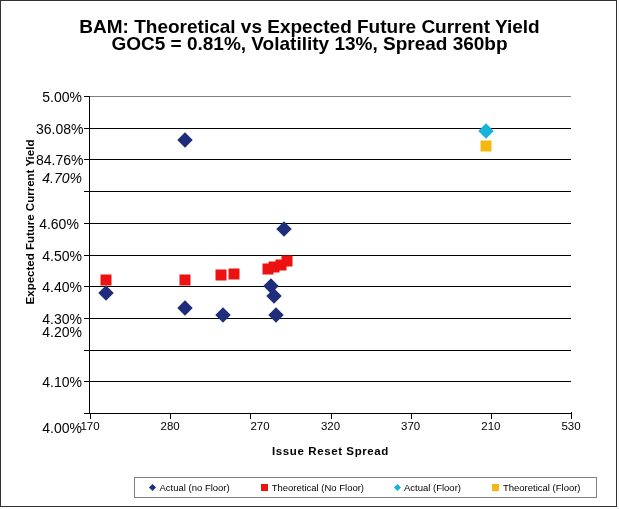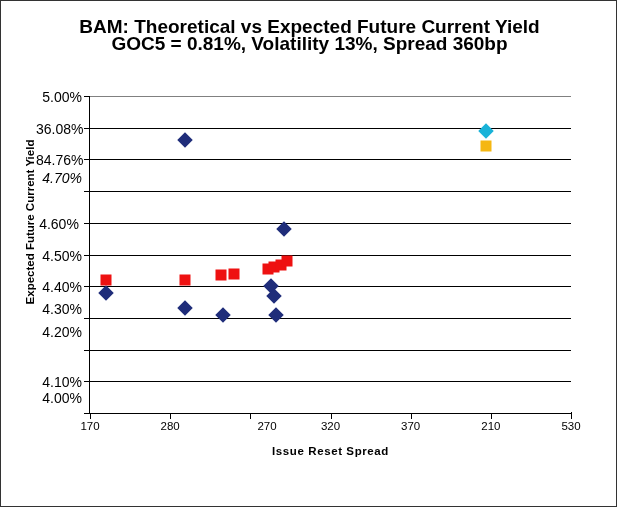--- a/index.html
+++ b/index.html
@@ -188,24 +188,24 @@
 
 <div id="chart-frame">
 
   <div id="title-block">
     <div>BAM: Theoretical vs Expected Future Current Yield</div>
     <div>GOC5 = 0.81%, Volatility 13%, Spread 360bp</div>
   </div>
 
   <div id="y-axis-title">Expected Future Current Yield</div>
   <div id="y-labels">
-      <div class="y-label" style="top: 389px;">4.00%</div>
+      <div class="y-label" style="top: 419px;">4.00%</div>
       <div class="y-label" style="top: 373.3px;">4.10%</div>
       <div class="y-label" style="top: 323px;">4.20%</div>
-      <div class="y-label" style="top: 300px;">4.30%</div>
+      <div class="y-label" style="top: 310px;">4.30%</div>
       <div class="y-label" style="top: 278.2px;">4.40%</div>
       <div class="y-label" style="top: 246.5px;">4.50%</div>
       <div class="y-label" style="top: 214.8px; text-align: center;">4.60%</div>
       <div class="y-label" style="top: 169px; font-style: italic;">4.70%</div>
       <div class="y-label" style="top: 151.4px;">84.76%</div>
       <div class="y-label" style="top: 119.7px;">36.08%</div>
       <div class="y-label" style="top: 88px;">5.00%</div>
     </div>
   <div id="y-axis-line"></div>
   <div id="x-axis-line"></div>
@@ -219,21 +219,21 @@
       <div class="y-tick" style="top: 222px;"></div>
       <div class="y-tick" style="top: 190px;"></div>
       <div class="y-tick" style="top: 158px;"></div>
       <div class="y-tick" style="top: 127px;"></div>
       <div class="y-tick" style="top: 95px;"></div>
       <div class="x-tick" style="left: 89px;"></div>
       <div class="x-label" style="left: 89px;">170</div>
       <div class="x-tick" style="left: 169px;"></div>
       <div class="x-label" style="left: 169.167px;">280</div>
       <div class="x-tick" style="left: 249px;"></div>
-      <div class="x-label" style="left: 266px; text-align: center;">270</div>
+      <div class="x-label" style="left: 259px; text-align: center;">270</div>
       <div class="x-tick" style="left: 330px;"></div>
       <div class="x-label" style="left: 329.5px;">320</div>
       <div class="x-tick" style="left: 410px;"></div>
       <div class="x-label" style="left: 409.667px;">370</div>
       <div class="x-tick" style="left: 490px;"></div>
       <div class="x-label" style="left: 489.833px;">210</div>
       <div class="x-tick" style="left: 570px;"></div>
       <div class="x-label" style="left: 570px;">530</div>
     </div>
 
@@ -264,14 +264,32 @@
       <div class="marker square" style="width: 11px; height: 11px; background: rgb(238, 17, 17); left: 177.97px; top: 172.765px;"></div>
       <div class="marker square" style="width: 11px; height: 11px; background: rgb(238, 17, 17); left: 184.383px; top: 170.546px;"></div>
       <div class="marker square" style="width: 11px; height: 11px; background: rgb(238, 17, 17); left: 190.797px; top: 168.644px;"></div>
       <div class="marker square" style="width: 11px; height: 11px; background: rgb(238, 17, 17); left: 197.21px; top: 165.474px;"></div>
       <div class="marker diamond" style="width: 11px; height: 11px; background: rgb(25, 178, 216); left: 396.023px; top: 34.87px;"></div>
       <div class="marker square" style="width: 11px; height: 11px; background: rgb(245, 183, 18); left: 396.023px; top: 49.769px;"></div>
     </div>
 
   <div id="x-axis-title">Issue Reset Spread</div>
 
+  <div id="legend">
+      <div class="legend-entry">
+        <span class="legend-swatch diamond" style="background: rgb(31, 45, 122);"></span>
+        <span class="legend-text">Actual (no Floor)</span>
+      </div>
+      <div class="legend-entry">
+        <span class="legend-swatch square" style="background: rgb(238, 17, 17);"></span>
+        <span class="legend-text">Theoretical (No Floor)</span>
+      </div>
+      <div class="legend-entry">
+        <span class="legend-swatch diamond" style="background: rgb(25, 178, 216);"></span>
+        <span class="legend-text">Actual (Floor)</span>
+      </div>
+      <div class="legend-entry">
+        <span class="legend-swatch square" style="background: rgb(245, 183, 18);"></span>
+        <span class="legend-text">Theoretical (Floor)</span>
+      </div>
+    </div>
 
 </div>
 
 </body></html>

